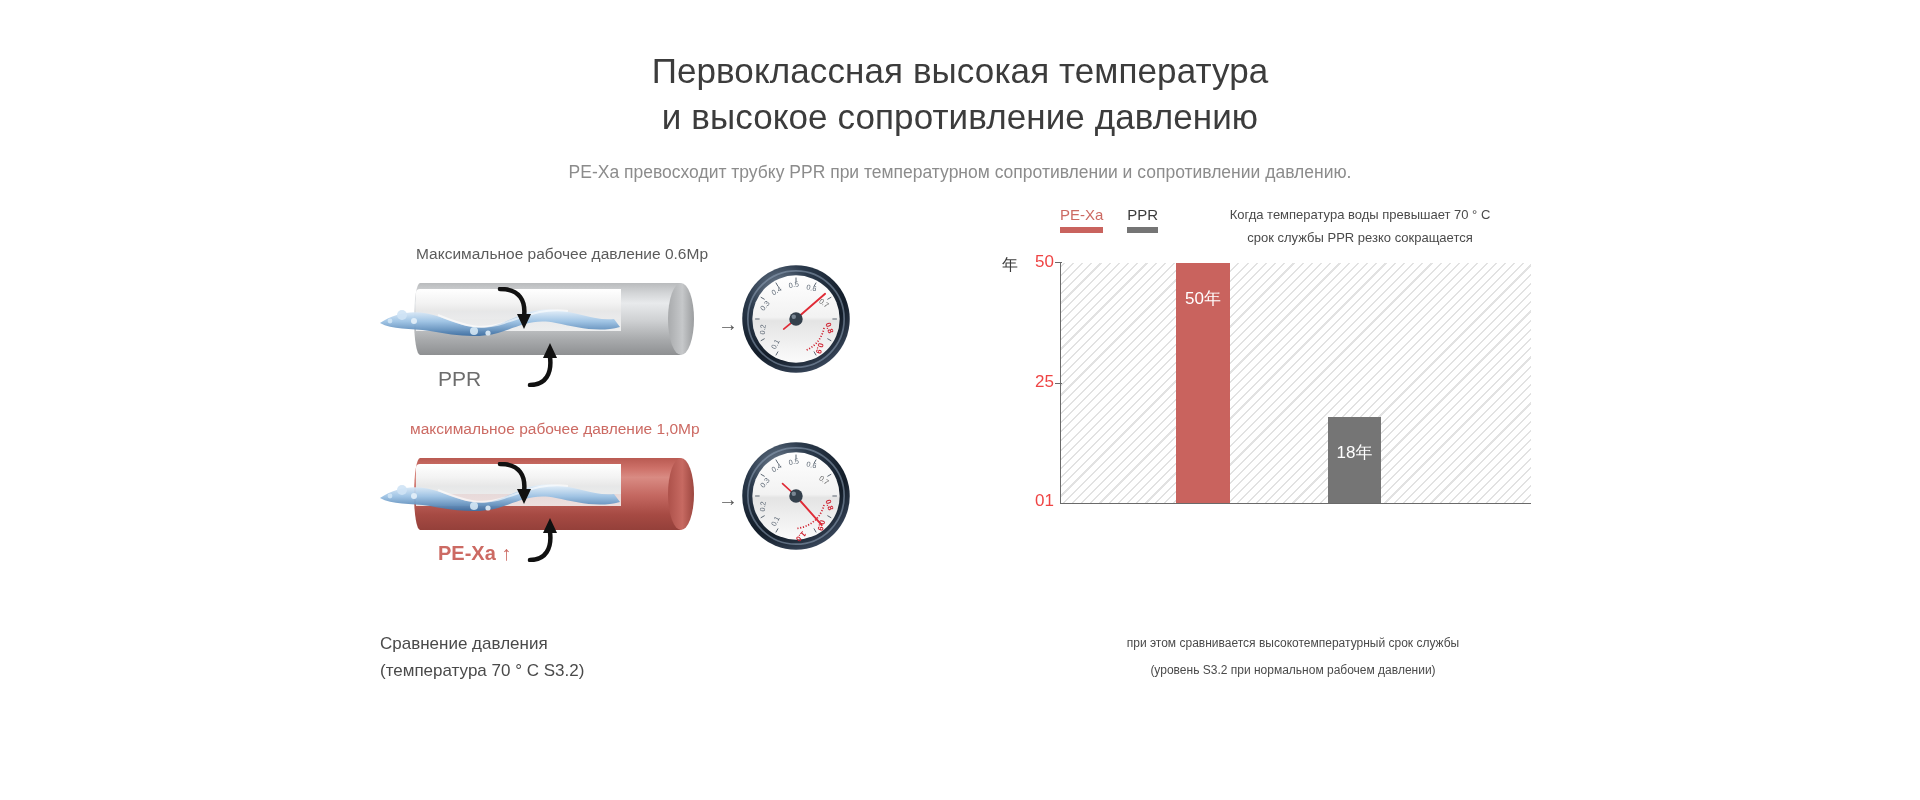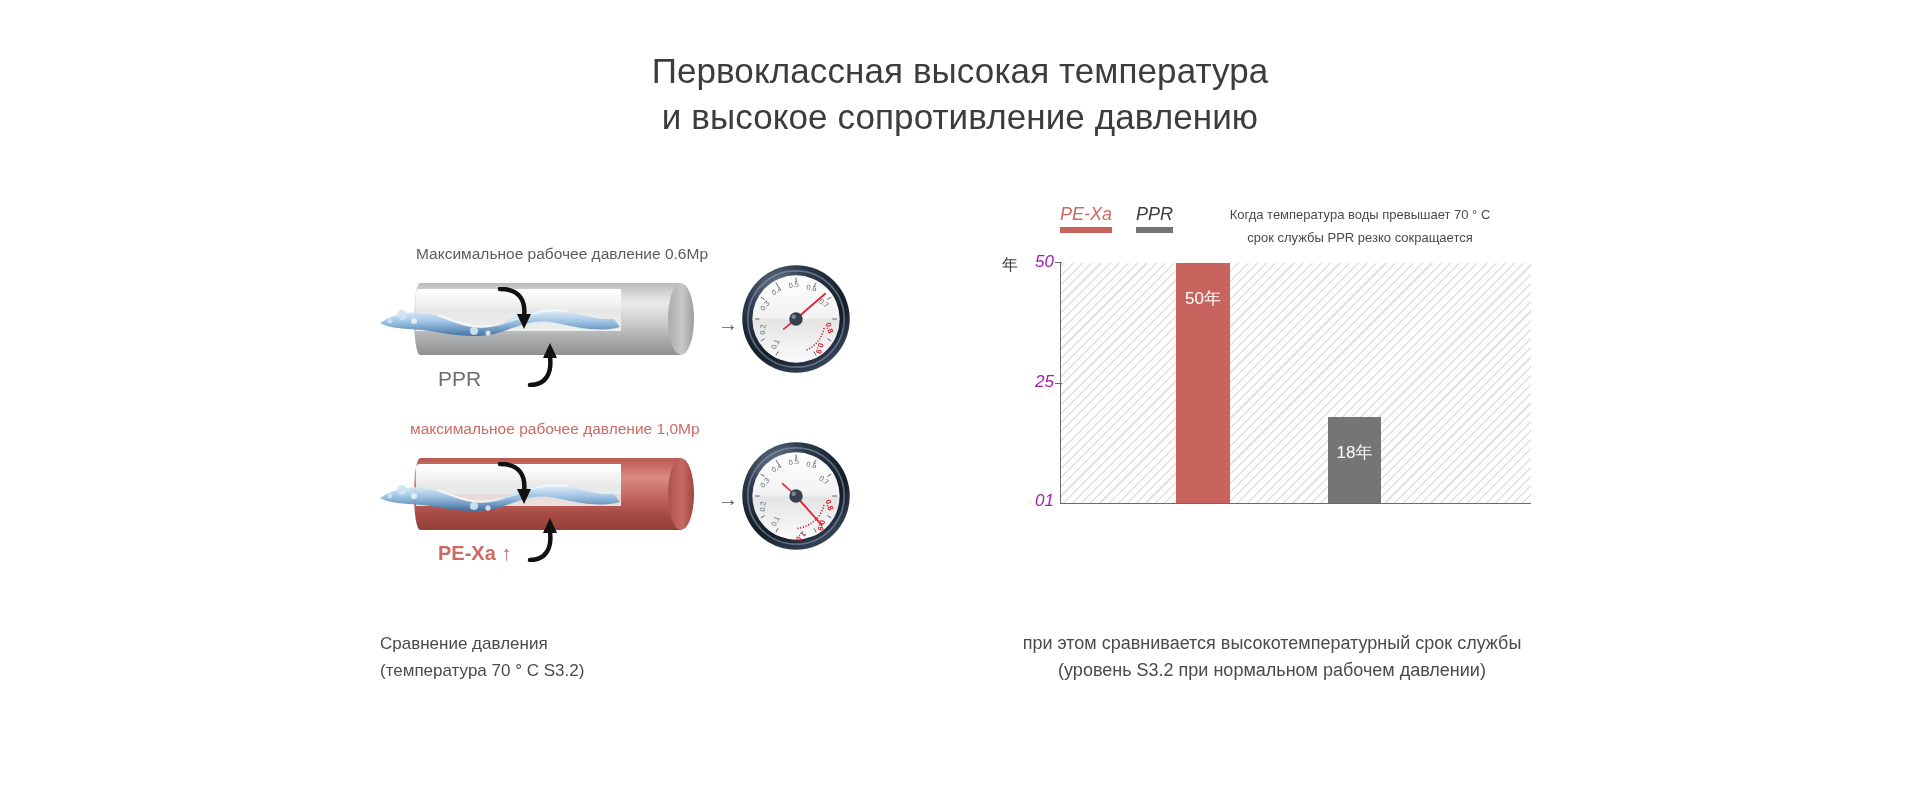--- a/index.html
+++ b/index.html
@@ -183,21 +183,21 @@
 
   .legend {
     position: absolute;
     left: 60px;
     top: -50px;
     display: flex;
     gap: 24px;
     align-items: flex-start;
   }
   .legend-item { text-align: center; }
-  .legend-label { font-size: 18px; color: #3c3c3c; line-height: 19px; font-style: italic; }
+  .legend-label { font-size: 15px; color: #3c3c3c; line-height: 19px; }
   .legend-label.red { color: #cc6a63; }
   .legend-swatch { height: 6px; width: 100%; margin-top: 3px; }
 
   .legend-note {
     position: absolute;
     left: 200px;
     top: -52px;
     font-size: 13px;
     line-height: 23px;
     color: #4a4a4a;
@@ -249,48 +249,48 @@
   .axis-unit {
     position: absolute;
     left: 2px;
     top: 0px;
     font-size: 16px;
     color: #3c3c3c;
   }
   .ytick {
     position: absolute;
     font-size: 17px;
-    color: #a21caf;
+    color: #ef4444;
     text-align: right;
     width: 32px;
-    font-style: italic;
   }
   .ytick.t50 { left: 22px; top: -3px; }
   .ytick.t25 { left: 22px; top: 117px; }
   .ytick.t01 { left: 22px; top: 236px; }
 
   .right-caption {
     position: absolute;
-    left: 992px;
+    left: 1013px;
     top: 630px;
     width: 560px;
     text-align: center;
-    font-size: 18px;
+    font-size: 12px;
     line-height: 27px;
     color: #4a4a4a;
   }
 </style>
 </head>
 <body>
 
 <div class="stage">
 
   <div class="header">
     <div class="title-line">Первоклассная высокая температура</div>
     <div class="title-line">и высокое сопротивление давлению</div>
+    <div class="subtitle">PE-Xa превосходит трубку PPR при температурном сопротивлении и сопротивлении давлению.</div>
   </div>
 
   <div class="left-panel">
 
     <div class="pipe-block ppr">
       <div class="pressure-label">Максимальное рабочее давление 0.6Mp</div>
 
       <div class="pipe">
         <div class="pipe-body grey"></div>
         <div class="pipe-cap grey"></div>

